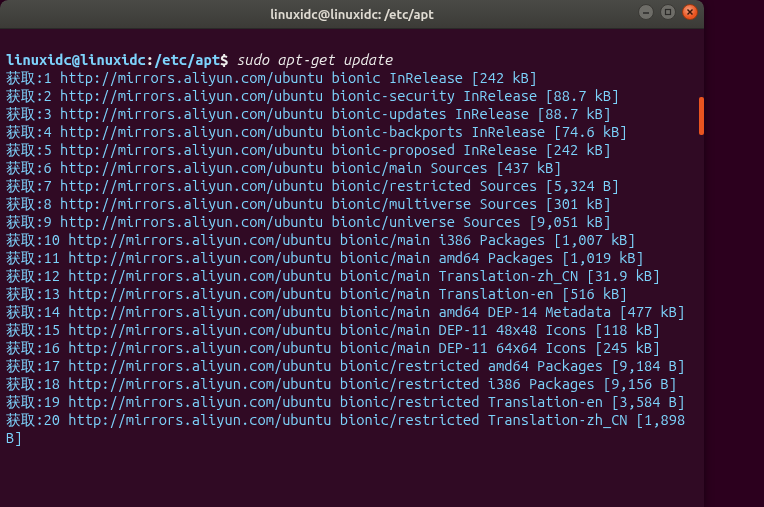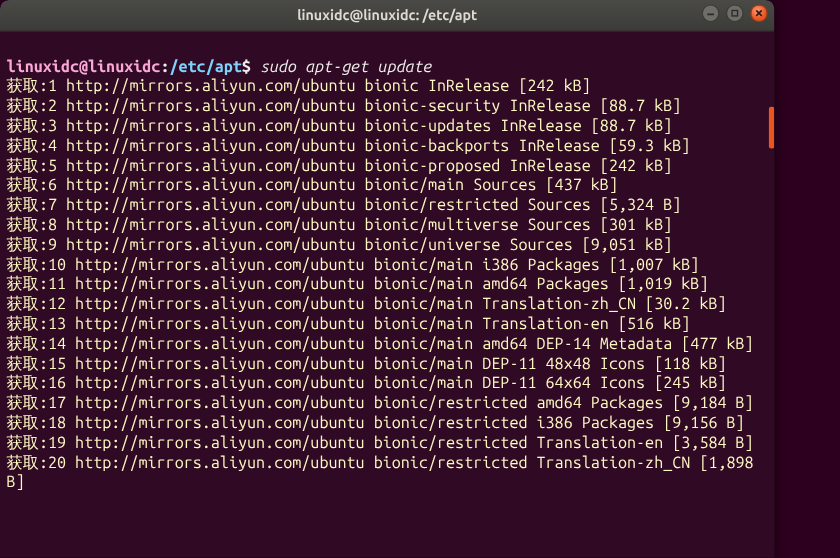--- a/index.html
+++ b/index.html
@@ -86,25 +86,25 @@
   }
   .scrollbar-indicator {
     position: absolute;
     right: 0;
     top: 68px;
     width: 5px;
     height: 38px;
     background: #e95420;
     border-radius: 2px;
   }
-  .prompt-user { color: #f9a8d4; font-weight: bold; }
+  .prompt-user { color: #7dd3fc; font-weight: bold; }
   .prompt-path { color: #7dd3fc; font-weight: bold; }
   .prompt-sep { color: #eeeeec; font-weight: bold; }
   .cmd { color: #eeeeec; font-style: italic; }
-  .out-line { color: #fef9c3; }
+  .out-line { color: #7dd3fc; }
 </style>
 </head>
 <body>
 
 <div class="window">
 
   <div class="titlebar">
     <span class="title">linuxidc@linuxidc: /etc/apt</span>
     <div class="window-controls">
       <div class="ctrl min">
@@ -124,29 +124,29 @@
           </svg>
       </div>
     </div>
   </div>
 
   <div class="terminal">
 <span class="prompt-user">linuxidc@linuxidc</span><span class="prompt-sep">:</span><span class="prompt-path">/etc/apt</span><span class="prompt-sep">$ </span><span class="cmd">sudo apt-get update</span>
 <span class="out-line">获取:1 http://mirrors.aliyun.com/ubuntu bionic InRelease [242 kB]</span>
 <span class="out-line">获取:2 http://mirrors.aliyun.com/ubuntu bionic-security InRelease [88.7 kB]</span>
 <span class="out-line">获取:3 http://mirrors.aliyun.com/ubuntu bionic-updates InRelease [88.7 kB]</span>
-<span class="out-line">获取:4 http://mirrors.aliyun.com/ubuntu bionic-backports InRelease [59.3 kB]</span>
+<span class="out-line">获取:4 http://mirrors.aliyun.com/ubuntu bionic-backports InRelease [74.6 kB]</span>
 <span class="out-line">获取:5 http://mirrors.aliyun.com/ubuntu bionic-proposed InRelease [242 kB]</span>
 <span class="out-line">获取:6 http://mirrors.aliyun.com/ubuntu bionic/main Sources [437 kB]</span>
 <span class="out-line">获取:7 http://mirrors.aliyun.com/ubuntu bionic/restricted Sources [5,324 B]</span>
 <span class="out-line">获取:8 http://mirrors.aliyun.com/ubuntu bionic/multiverse Sources [301 kB]</span>
 <span class="out-line">获取:9 http://mirrors.aliyun.com/ubuntu bionic/universe Sources [9,051 kB]</span>
 <span class="out-line">获取:10 http://mirrors.aliyun.com/ubuntu bionic/main i386 Packages [1,007 kB]</span>
 <span class="out-line">获取:11 http://mirrors.aliyun.com/ubuntu bionic/main amd64 Packages [1,019 kB]</span>
-<span class="out-line">获取:12 http://mirrors.aliyun.com/ubuntu bionic/main Translation-zh_CN [30.2 kB]</span>
+<span class="out-line">获取:12 http://mirrors.aliyun.com/ubuntu bionic/main Translation-zh_CN [31.9 kB]</span>
 <span class="out-line">获取:13 http://mirrors.aliyun.com/ubuntu bionic/main Translation-en [516 kB]</span>
 <span class="out-line">获取:14 http://mirrors.aliyun.com/ubuntu bionic/main amd64 DEP-14 Metadata [477 kB]</span>
 <span class="out-line">获取:15 http://mirrors.aliyun.com/ubuntu bionic/main DEP-11 48x48 Icons [118 kB]</span>
 <span class="out-line">获取:16 http://mirrors.aliyun.com/ubuntu bionic/main DEP-11 64x64 Icons [245 kB]</span>
 <span class="out-line">获取:17 http://mirrors.aliyun.com/ubuntu bionic/restricted amd64 Packages [9,184 B]</span>
 <span class="out-line">获取:18 http://mirrors.aliyun.com/ubuntu bionic/restricted i386 Packages [9,156 B]</span>
 <span class="out-line">获取:19 http://mirrors.aliyun.com/ubuntu bionic/restricted Translation-en [3,584 B]</span>
 <span class="out-line">获取:20 http://mirrors.aliyun.com/ubuntu bionic/restricted Translation-zh_CN [1,898 B]</span>
     <div class="scrollbar-indicator"></div>
   </div>

